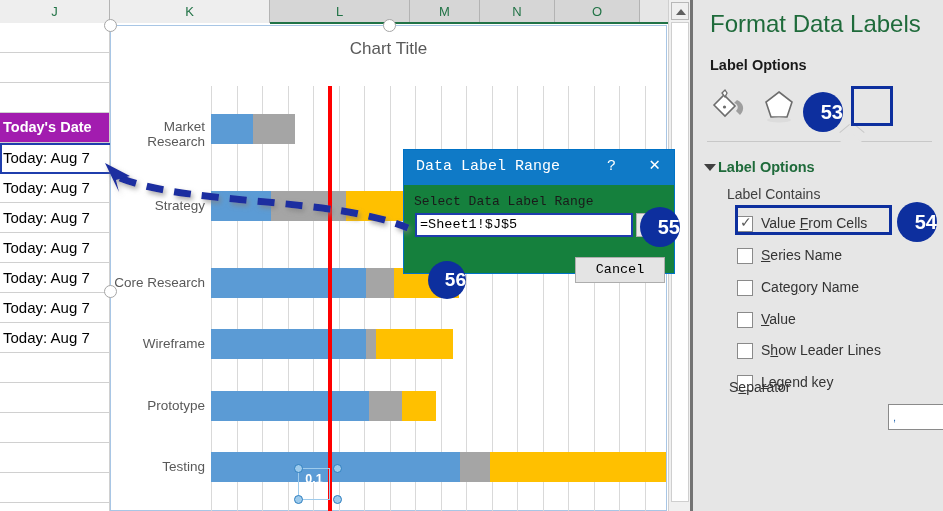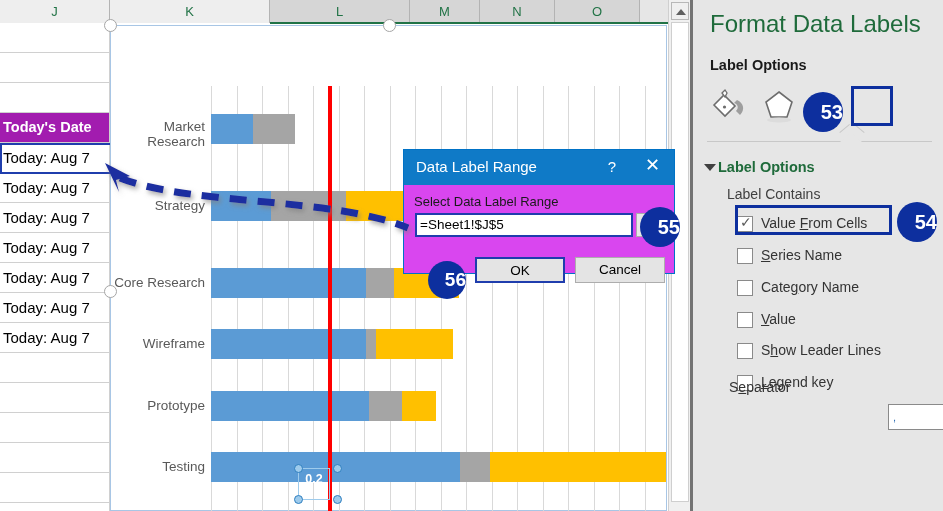--- a/index.html
+++ b/index.html
@@ -101,21 +101,21 @@
     border-bottom:6px solid #606060;
   }
   #vs-thumb {
     position:absolute; left:2px; top:22px; width:18px; height:480px;
     background:#ffffff; border:1px solid #cfcfcf;
   }
 
   
   #dialog {
     position:absolute; left:403px; top:149px; width:272px; height:125px;
-    background:#d946ef; border:1px solid #0072c6; z-index:40;
+    background:#15803d; border:1px solid #0072c6; z-index:40;font-family:Liberation Mono, monospace;
   }
   #dlg-title {
     position:absolute; left:0; top:0; right:0; height:35px;
     background:#0f7ac7;
   }
   #dlg-title-text {
     position:absolute; left:12px; top:8px; font-size:15px; color:#ffffff;
   }
   #dlg-help {
     position:absolute; right:58px; top:8px; font-size:15px; color:#ffffff;
@@ -261,20 +261,21 @@
       <div class="gridcell" style="left: 0px; top: 353px; width: 110px; height: 30px;"></div>
       <div class="gridcell" style="left: 0px; top: 383px; width: 110px; height: 30px;"></div>
       <div class="gridcell" style="left: 0px; top: 413px; width: 110px; height: 30px;"></div>
       <div class="gridcell" style="left: 0px; top: 443px; width: 110px; height: 30px;"></div>
       <div class="gridcell" style="left: 0px; top: 473px; width: 110px; height: 30px;"></div>
       <div class="gridcell" style="left: 0px; top: 503px; width: 110px; height: 30px;"></div>
     </div>
   <div class="activecell" id="activecell" style="left: 0px; top: 143px; width: 112px; height: 31px;"></div>
 
   <div id="chart">
+    <div id="chart-title">Chart Title</div>
     <div id="plot">
       <div id="gridlines">
           <div class="vgrid" style="left: 0px;"></div>
           <div class="vgrid" style="left: 25.5px;"></div>
           <div class="vgrid" style="left: 51px;"></div>
           <div class="vgrid" style="left: 76.5px;"></div>
           <div class="vgrid" style="left: 102px;"></div>
           <div class="vgrid" style="left: 127.5px;"></div>
           <div class="vgrid" style="left: 153px;"></div>
           <div class="vgrid" style="left: 178.5px;"></div>
@@ -311,21 +312,21 @@
           <div class="bar" style="left: 158px; top: 305px; width: 33px; background: rgb(165, 165, 165);"></div>
           <div class="bar" style="left: 191px; top: 305px; width: 34px; background: rgb(255, 192, 0);"></div>
           <div class="catlabel" style="top: 373px;">Testing</div>
           <div class="bar" style="left: 0px; top: 366px; width: 249px; background: rgb(91, 155, 213);"></div>
           <div class="bar" style="left: 249px; top: 366px; width: 30px; background: rgb(165, 165, 165);"></div>
           <div class="bar" style="left: 279px; top: 366px; width: 176px; background: rgb(255, 192, 0);"></div>
         </div>
       <div class="today-line"></div>
 
       <div class="selbox" id="dl-selbox" style="left: 87px; top: 382px; width: 32px; height: 32px;"></div>
-      <div class="dlabel" id="dl-text" style="left: 87px; top: 386px; width: 32px;">0.2</div>
+      <div class="dlabel" id="dl-text" style="left: 87px; top: 386px; width: 32px;">0.1</div>
       <div class="handle" style="left:83px; top:378px;"></div>
       <div class="handle" style="left:122px; top:378px;"></div>
       <div class="handle" style="left:83px; top:409px;"></div>
       <div class="handle" style="left:122px; top:409px;"></div>
     </div>
   </div>
 
   <div class="ohandle" style="left:104px; top:19px;"></div>
   <div class="ohandle" style="left:383px; top:19px;"></div>
   <div class="ohandle" style="left:104px; top:285px;"></div>
@@ -337,21 +338,20 @@
 </div>
 
 <div id="dialog">
   <div id="dlg-title"></div>
   <div id="dlg-title-text">Data Label Range</div>
   <div id="dlg-help">?</div>
   <div id="dlg-close">✕</div>
   <div id="dlg-label">Select Data Label Range</div>
   <div id="dlg-input">=Sheet1!$J$5</div>
   <div id="dlg-collapse"></div>
-  <div class="dlg-btn" id="dlg-ok">OK</div>
   <div class="dlg-btn" id="dlg-cancel">Cancel</div>
 </div>
 
 <svg style="position:absolute; left:0; top:0; width:690px; height:511px; pointer-events:none; z-index:58;">
   <defs>
     <filter id="sh" x="-30%" y="-30%" width="170%" height="170%">
       <feDropShadow dx="2" dy="3" stdDeviation="2.4" flood-color="#808080" flood-opacity="0.65"></feDropShadow>
     </filter>
   </defs>
   <g filter="url(#sh)">

